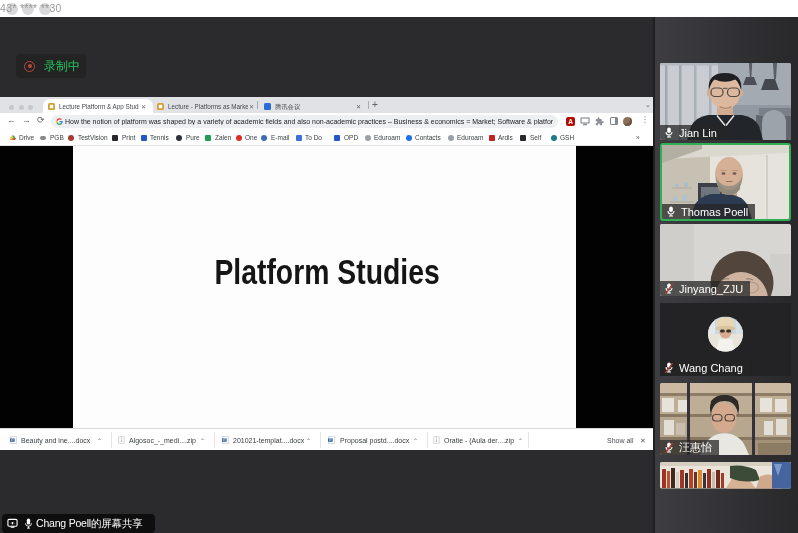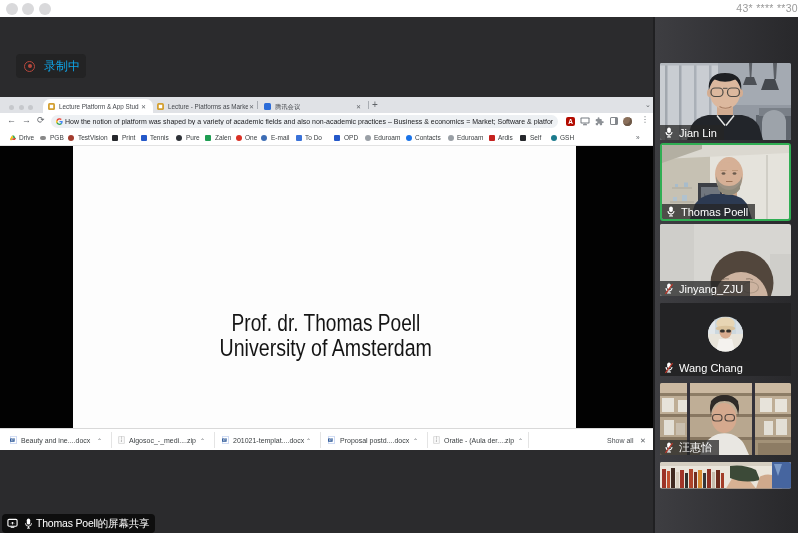--- a/index.html
+++ b/index.html
@@ -3,24 +3,24 @@
 <meta charset="utf-8">
 <style>
   * { margin:0; padding:0; box-sizing:border-box; }
   html,body { width:798px; height:533px; overflow:hidden; }
   body { background:#2b2b2d; font-family:"Liberation Sans", sans-serif; position:relative; }
   .abs { position:absolute; }
 
   
   #topbar { left:0; top:0; width:798px; height:17px; background:#ffffff; }
   .tl { position:absolute; top:3px; width:12px; height:12px; border-radius:50%; background:#d9d9db; }
-  #title43 { position:absolute; top:2px; left:0; width:798px; text-align:right; font-size:10.5px; color:#9a9a9a; letter-spacing:0.3px; }
-
-  
-  #rec { left:16px; top:54px; width:70px; height:24px; background:#232324; border-radius:4px; color:#0ea5e9; font-size:12px; line-height:24px;font-family:Liberation Serif, serif; }
+  #title43 { position:absolute; top:2px; left:0; width:798px; text-align:left; font-size:10.5px; color:#9a9a9a; letter-spacing:0.3px; }
+
+  
+  #rec { left:16px; top:54px; width:70px; height:24px; background:#232324; border-radius:4px; color:#22c55e; font-size:12px; line-height:24px;font-family:Liberation Serif, serif; }
   #rec .ring { position:absolute; left:8px; top:6.5px; width:11px; height:11px; border:1.5px solid #b8483d; border-radius:50%; }
   #rec .dot { position:absolute; left:11.5px; top:10px; width:4px; height:4px; background:#b8483d; border-radius:50%; }
   #rec .txt { position:absolute; left:28px; top:0; }
 
   
   #chrome { left:0; top:97px; width:653px; height:353px; background:#fff; }
   #tabstrip { position:absolute; left:0; top:0; width:653px; height:16px; background:#e0e2e6; }
   .cdot { position:absolute; top:8px; width:5px; height:5px; border-radius:50%; background:#c6c8cc; }
   .tab { position:absolute; top:2px; height:14px; font-size:6.3px; color:#45484d; }
   .tabicon { position:absolute; top:3.5px; width:7px; height:7px; border-radius:1.5px; }
@@ -168,21 +168,21 @@
       <div class="bmtxt" style="left:498px;">Ardis</div>
       <div class="bmico" style="left:520px; background:#26282c;"></div>
       <div class="bmtxt" style="left:530px;">Self</div>
       <div class="bmico" style="left:551px; background:#1b7a8c; border-radius:50%;"></div>
       <div class="bmtxt" style="left:560px;">GSH</div>
       <div class="bmtxt" style="left:636px; color:#5f6368;">»</div>
     </div>
 
     <div id="content">
       <div id="slide">
-        <div style="position:absolute;left:1px;top:165px;width:503px;text-align:center;font-size:24.5px;line-height:24.5px;"><span style="display:inline-block;transform:scaleX(0.78);white-space:nowrap;">Prof. dr. Thomas Poell</span><br><span style="display:inline-block;transform:scaleX(0.80);white-space:nowrap;">University of Amsterdam</span></div>
+        <div style="position:absolute;left:3px;top:106px;width:503px;text-align:center;font-size:35px;font-weight:bold;"><span style="display:inline-block;transform:scaleX(0.81);">Platform Studies</span></div>
       </div>
     </div>
 
     <div id="dlbar">
       <svg class="dlico" style="left:10px;" viewBox="0 0 12 14" width="7" height="8">
         <rect x="0.5" y="0.5" width="11" height="13" rx="1" fill="#fff" stroke="#9ab4e8"></rect>
         <rect x="0" y="4" width="8" height="6" rx="0.5" fill="#2b5797"></rect>
         <text x="4" y="9" font-size="5.5" fill="#fff" text-anchor="middle" font-family="Liberation Sans">W</text>
       </svg>
       <div class="dltxt" style="left:21px;">Beauty and ine....docx</div>
@@ -229,21 +229,21 @@
     <svg style="position:absolute;left:5px;top:4px;" width="11" height="11" viewBox="0 0 24 24">
       <rect x="2" y="3" width="20" height="15" rx="2.5" fill="none" stroke="#fff" stroke-width="2.4"></rect>
       <path d="M12 14v-5m0 0l-3 3m3-3l3 3" stroke="#fff" stroke-width="2" fill="none"></path>
       <rect x="8" y="19" width="8" height="2.4" fill="#fff"></rect>
     </svg>
     <svg style="position:absolute;left:22px;top:3.5px;" width="9" height="12" viewBox="0 0 24 32">
       <rect x="7.5" y="1.5" width="9" height="16" rx="4.5" fill="#fff"></rect>
       <path d="M4 14a8 8 0 0 0 16 0" fill="none" stroke="#fff" stroke-width="2.4"></path>
       <path d="M12 22v5m-4 0h8" stroke="#fff" stroke-width="2.4"></path>
     </svg>
-    <div style="position:absolute;left:34px;top:3px;letter-spacing:-0.2px;">Thomas Poell的屏幕共享</div>
+    <div style="position:absolute;left:34px;top:3px;letter-spacing:-0.2px;">Chang Poell的屏幕共享</div>
   </div>
 
   <div id="panel" class="abs">
 
     <div class="tile" style="top:126px; height:78px; border:2px solid #30ae53; border-radius:3px;">
       <svg width="127" height="74" viewBox="0 0 127 74">
         <rect width="127" height="74" fill="#e5e3dc"></rect>
         <rect x="0" y="0" width="48" height="74" fill="#c6c1b3"></rect>
         <path d="M0 0 h127 v8 l-127 6 z" fill="#dbd8d0"></path>
         <path d="M0 0 h40 v4 l-40 14 z" fill="#b3afa2"></path>

